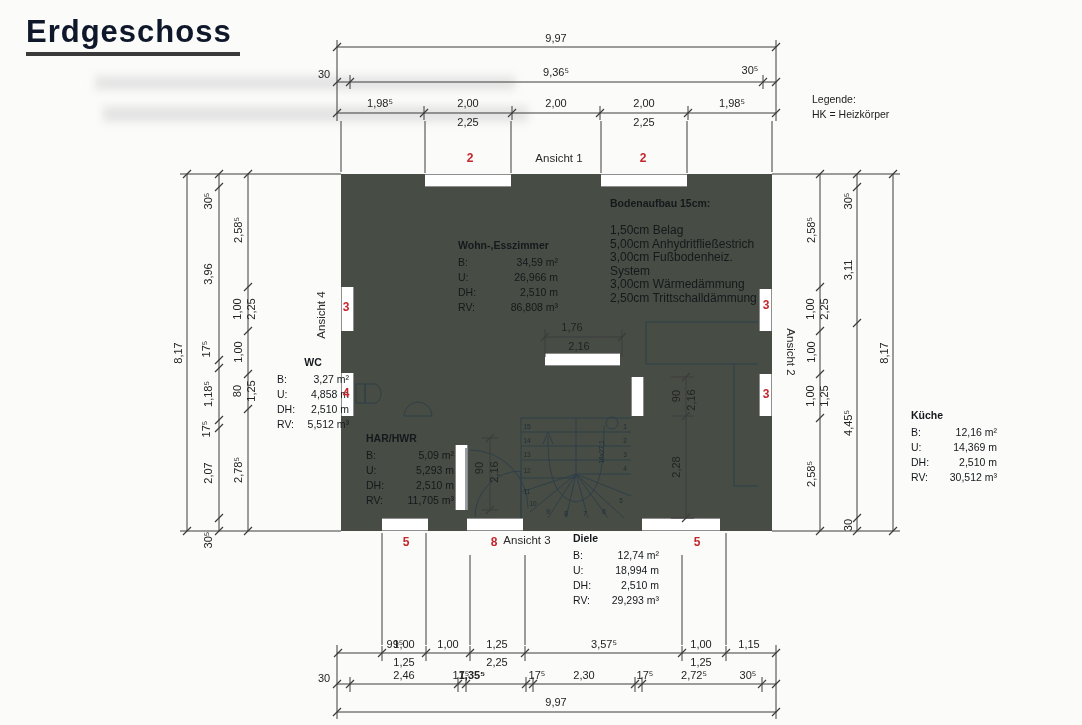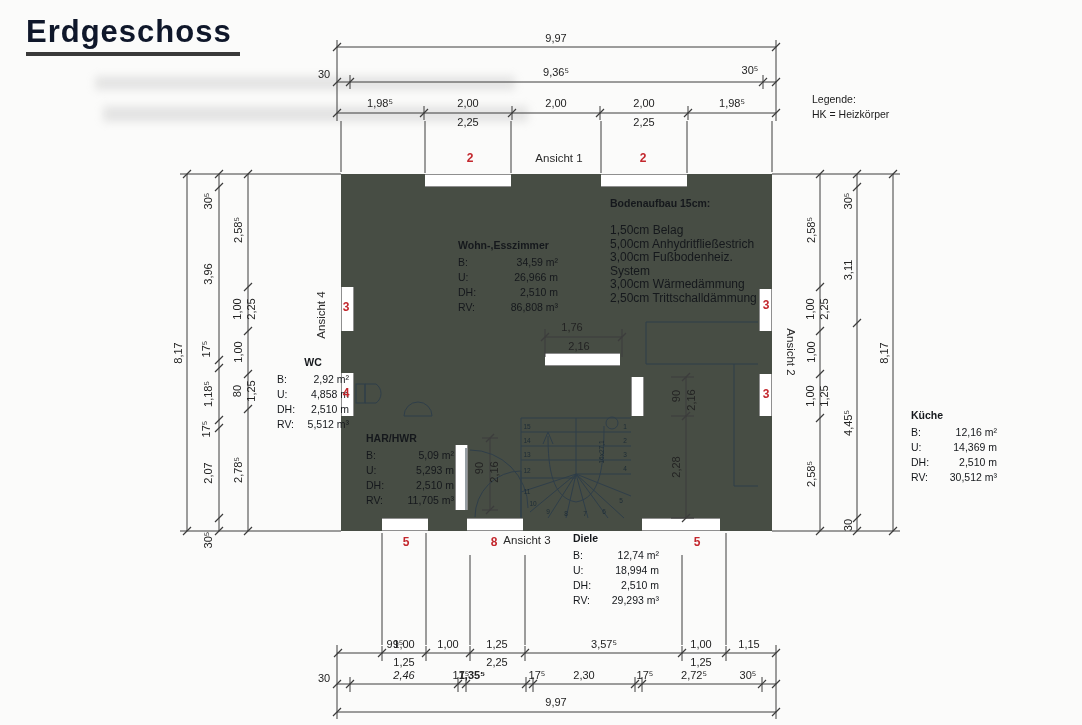--- a/index.html
+++ b/index.html
@@ -148,21 +148,21 @@
     <div class="fsline">5,00cm Anhydritfließestrich</div>
     <div class="fsline">3,00cm Fußbodenheiz. System</div>
     <div class="fsline">3,00cm Wärmedämmung</div>
     <div class="fsline">2,50cm Trittschalldämmung</div>
   </div>
 
   <div class="info" style="left:277px;top:355px;width:72px;text-align:center;">
     <div class="rname">WC</div>
     <div class="rrow">
         <span>B:</span>
-        <span class="rv">2,92 m²</span>
+        <span class="rv">3,27 m²</span>
       </div>
     <div class="rrow">
         <span>U:</span>
         <span class="rv">4,858 m</span>
       </div>
     <div class="rrow">
         <span>DH:</span>
         <span class="rv">2,510 m</span>
       </div>
     <div class="rrow">
@@ -247,21 +247,21 @@
       <span class="dim" style="left: 404px; top: 644px;">1,00</span>
       <span class="dim" style="left: 404px; top: 662px;">1,25</span>
       <span class="dim" style="left: 448px; top: 644px;">1,00</span>
       <span class="dim" style="left: 497px; top: 644px;">1,25</span>
       <span class="dim" style="left: 497px; top: 662px;">2,25</span>
       <span class="dim" style="left: 604px; top: 644px;">3,57⁵</span>
       <span class="dim" style="left: 701px; top: 644px;">1,00</span>
       <span class="dim" style="left: 701px; top: 662px;">1,25</span>
       <span class="dim" style="left: 749px; top: 644px;">1,15</span>
       <span class="dim" style="left: 324px; top: 678px;">30</span>
-      <span class="dim" style="left: 404px; top: 675px; font-style: italic;">2,46</span>
+      <span class="dim" style="left: 404px; top: 675px;">2,46</span>
       <span class="dim" style="left: 461px; top: 675px;">17⁵</span>
       <span class="dim" style="left: 472px; top: 675px; font-weight: bold;">1,35⁵</span>
       <span class="dim" style="left: 537px; top: 675px;">17⁵</span>
       <span class="dim" style="left: 584px; top: 675px;">2,30</span>
       <span class="dim" style="left: 645px; top: 675px;">17⁵</span>
       <span class="dim" style="left: 694px; top: 675px;">2,72⁵</span>
       <span class="dim" style="left: 748px; top: 675px;">30⁵</span>
       <span class="dim" style="left: 556px; top: 702px;">9,97</span>
       <span class="dim rot" style="left: 178px; top: 353px;">8,17</span>
       <span class="dim rot" style="left: 208px; top: 201px;">30⁵</span>

